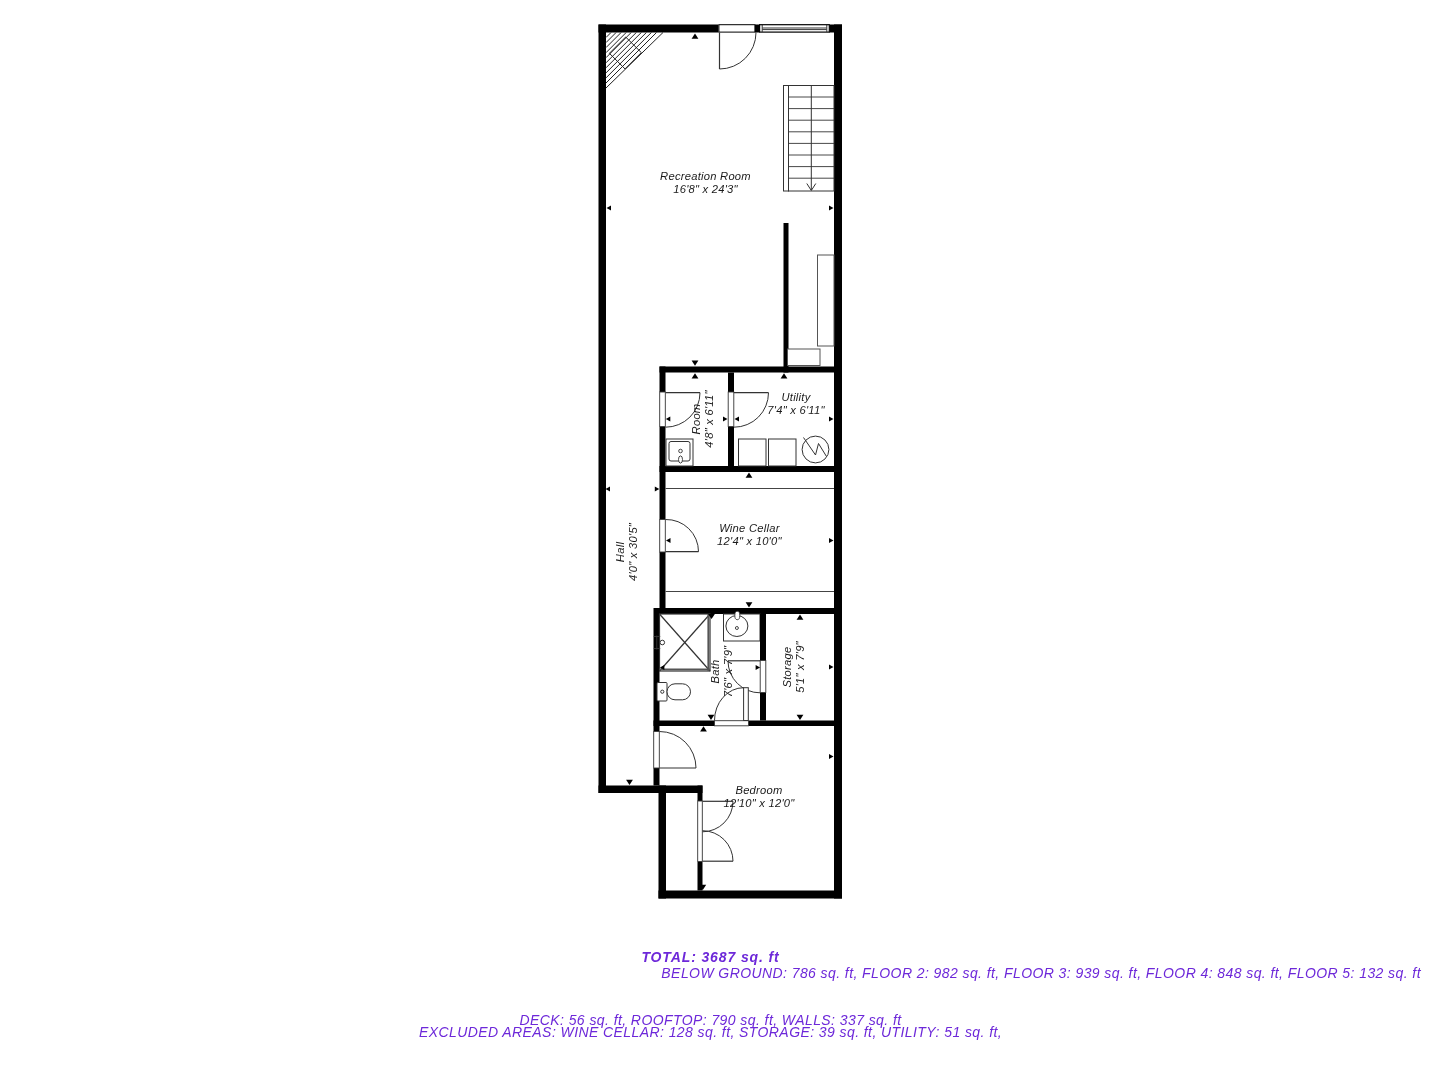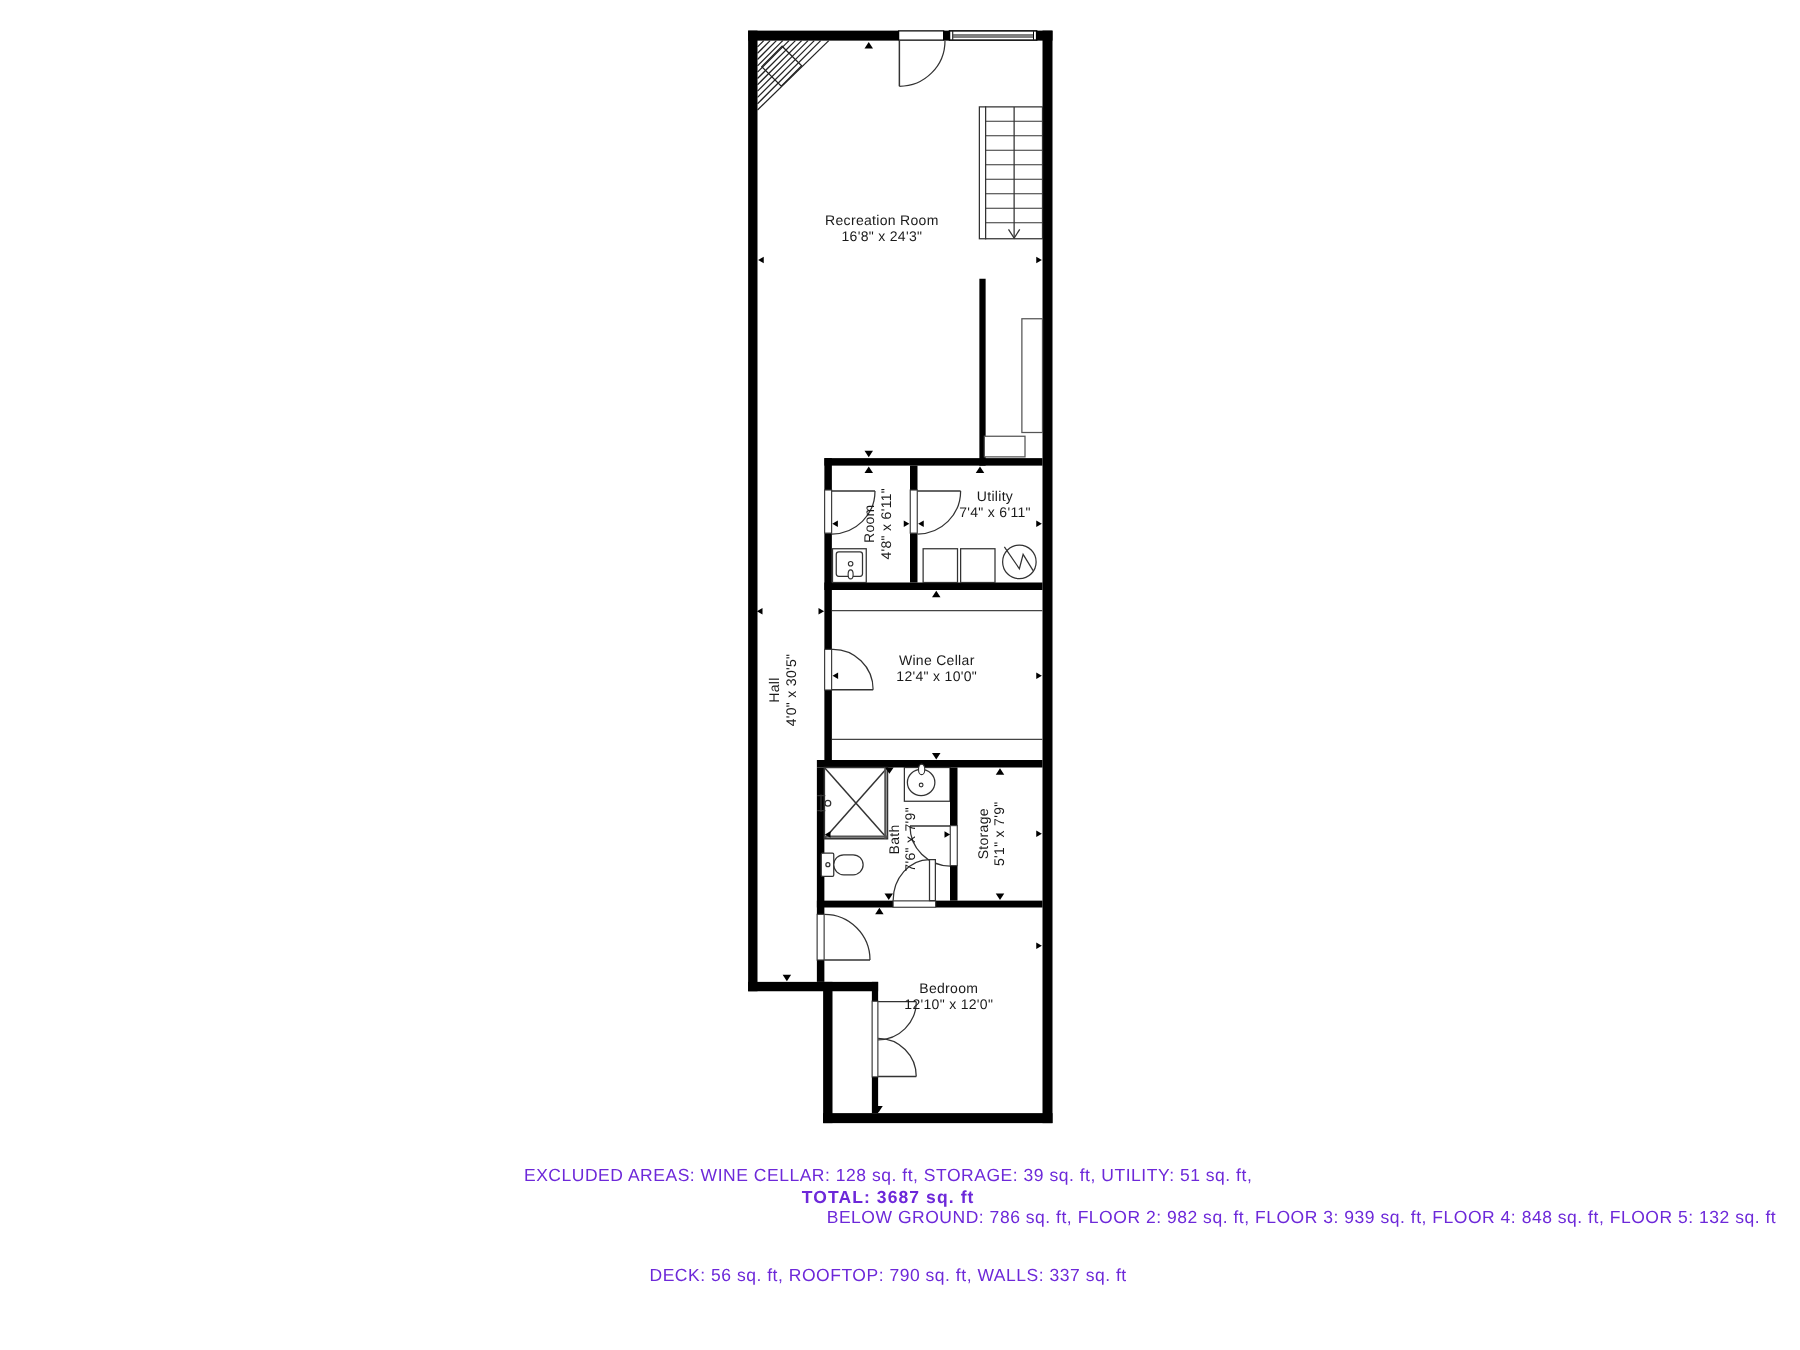--- a/index.html
+++ b/index.html
@@ -1,16 +1,16 @@
 <!DOCTYPE html>
 <html><head>
 <meta charset="utf-8">
 <style>
   html,body{margin:0;padding:0;background:#ffffff;}
-  .page{position:relative;width:1440px;height:1080px;background:#fff;overflow:hidden;will-change:transform;}
+  .page{position:relative;width:1440px;height:1080px;background:#fff;overflow:hidden;will-change:transform;font-style:italic;}
   svg text{font-family:"Liberation Sans",sans-serif;fill:#1a1a1a;}
   .lbl{font-size:11.2px;letter-spacing:0.25px;}
   .tb{font-family:"Liberation Sans",sans-serif;font-size:14px;color:#6d28d9;text-align:center;position:absolute;width:1421px;letter-spacing:0.42px;}
 </style>
 </head>
 <body>
 <div class="page">
 <svg width="1440" height="1080" viewBox="0 0 1440 1080">
 <g fill="none" stroke="none">
 
@@ -265,18 +265,18 @@
   <text x="759" y="807">12'10" x 12'0"</text>
 </g>
 </g>
 </svg>
 
 
 <div class="tb" style="top:948.6px;font-weight:bold;font-size:14px;letter-spacing:0.88px;">TOTAL: 3687 sq. ft</div>
 
 <div class="tb" style="top:965.2px;text-align:right;">BELOW GROUND: 786 sq. ft, FLOOR 2: 982 sq. ft, FLOOR 3: 939 sq. ft, FLOOR 4: 848 sq. ft, FLOOR 5: 132 sq. ft</div>
 
-<div class="tb" style="top:932px;">EXCLUDED AREAS: WINE CELLAR: 128 sq. ft, STORAGE: 39 sq. ft, UTILITY: 51 sq. ft,</div>
+<div class="tb" style="top:1024px;">EXCLUDED AREAS: WINE CELLAR: 128 sq. ft, STORAGE: 39 sq. ft, UTILITY: 51 sq. ft,</div>
 
 
 <div class="tb" style="top:1012px;">DECK: 56 sq. ft, ROOFTOP: 790 sq. ft, WALLS: 337 sq. ft</div>
 
 </div>
 
 </body></html>

